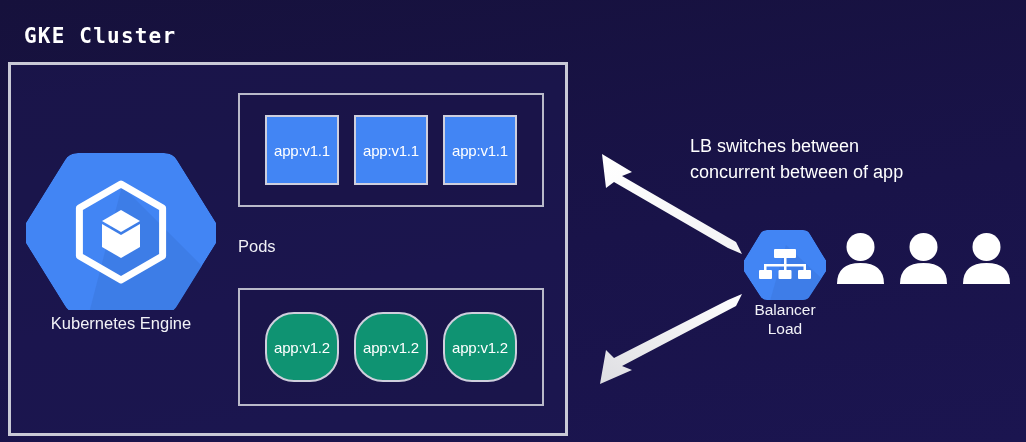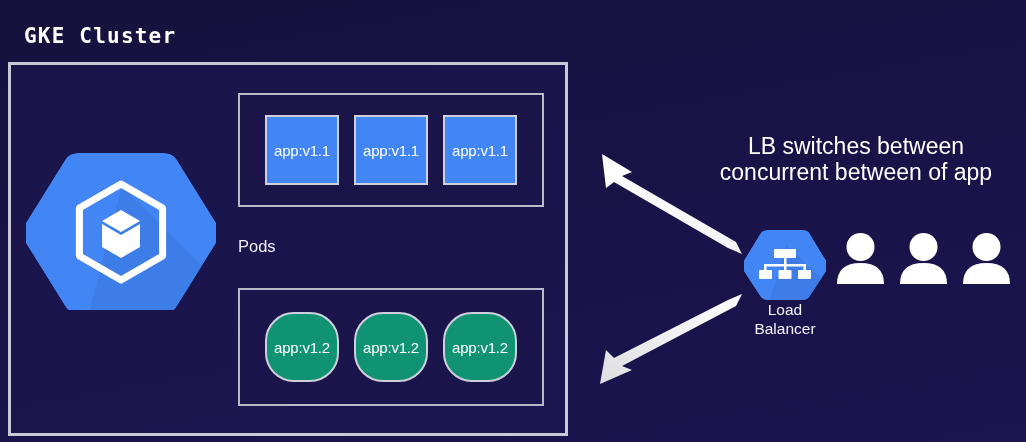--- a/index.html
+++ b/index.html
@@ -159,22 +159,21 @@
     width: 49px;
     height: 52px;
   }
 
   
   #lb-caption {
     position: absolute;
     left: 690px;
     top: 133px;
     width: 332px;
-    text-align: center;
-    font-size: 23px;
+    font-size: 18px;
     line-height: 26px;
     color: #ffffff;
   }
 </style>
 </head>
 <body>
 
 <div id="stage">
 
   <div id="cluster-title">GKE Cluster</div>
@@ -195,20 +194,21 @@
       </g>
 
       <g transform="translate(95,82)">
         <path d="M0 -48 L41.6 -24 L41.6 24 L0 48 L-41.6 24 L-41.6 -24 Z" fill="none" stroke="#ffffff" stroke-width="7" stroke-linejoin="round"></path>
 
         <path d="M0 -22 L19 -11 L0 0 L-19 -11 Z" fill="#ffffff"></path>
         <path d="M-19 -8 L0 3 L0 26 L-19 15 Z" fill="#ffffff"></path>
         <path d="M19 -8 L19 15 L0 26 L0 3 Z" fill="#ffffff"></path>
       </g>
     </svg>
+    <div id="gke-label">Kubernetes Engine</div>
   </div>
 
   <div class="pod-group" id="pod-group-v11">
     <div class="pod-row">
       <div class="pod v11">app:v1.1</div>
       <div class="pod v11">app:v1.1</div>
       <div class="pod v11">app:v1.1</div>
     </div>
   </div>
 
@@ -260,22 +260,22 @@
         <rect x="20" y="36" width="42" height="2.5"></rect>
         <rect x="20" y="36" width="2.5" height="7"></rect>
         <rect x="40" y="36" width="2.5" height="7"></rect>
         <rect x="59.5" y="36" width="2.5" height="7"></rect>
         <rect x="15" y="42" width="13" height="9" rx="1"></rect>
         <rect x="34.5" y="42" width="13" height="9" rx="1"></rect>
         <rect x="54" y="42" width="13" height="9" rx="1"></rect>
       </g>
     </svg>
     <div id="lb-label">
+      <div>Balancer</div>
       <div>Load</div>
-      <div>Balancer</div>
     </div>
   </div>
 
   <div id="users">
     <svg class="user-icon" viewBox="0 0 49 52">
       <circle cx="24.5" cy="15" r="14" fill="#ffffff"></circle>
       <path d="M1 52 Q1 31 24.5 31 Q48 31 48 52 Z" fill="#ffffff"></path>
     </svg>
     <svg class="user-icon" viewBox="0 0 49 52">
       <circle cx="24.5" cy="15" r="14" fill="#ffffff"></circle>

